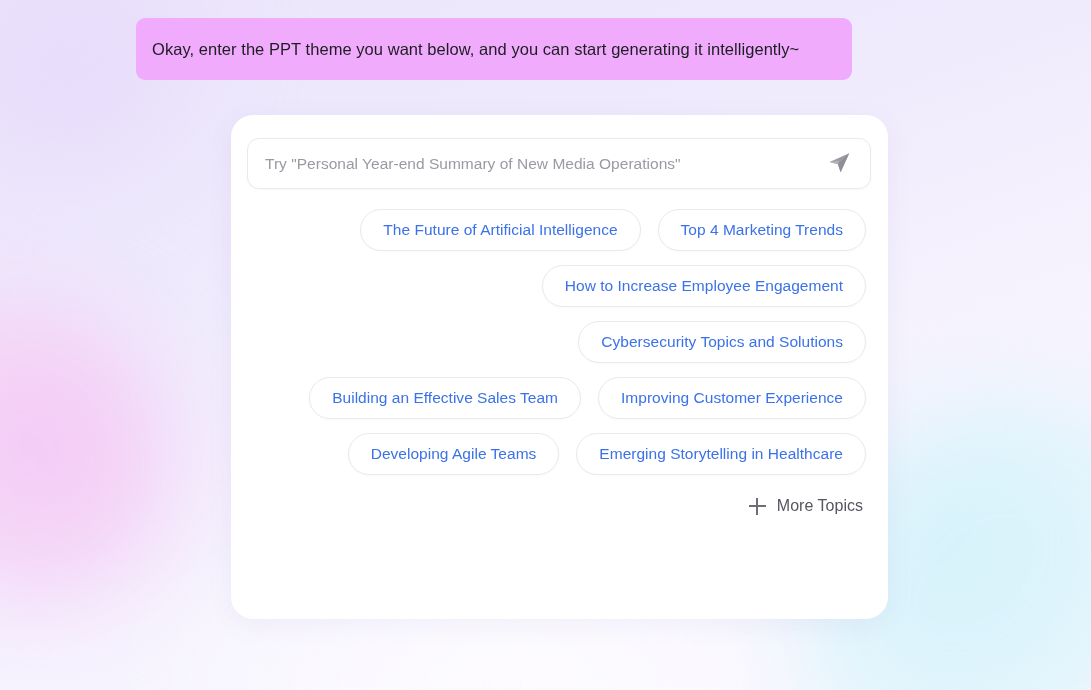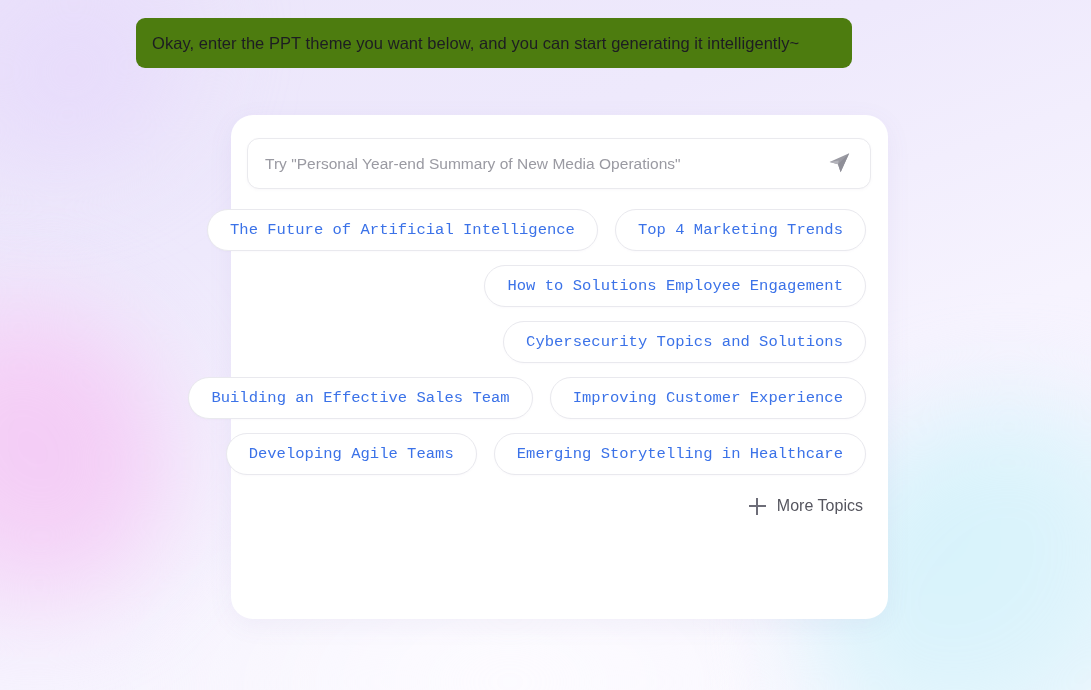--- a/index.html
+++ b/index.html
@@ -69,22 +69,22 @@
     inset: 0;
     z-index: 3;
   }
 
   
   #assistant-bubble {
     position: absolute;
     left: 136px;
     top: 18px;
     width: 716px;
-    height: 50px;
-    background: #4d7c0f;
+    height: 62px;
+    background: #f0abfc;
     border-radius: 9px;
     display: flex;
     align-items: center;
     padding: 0 16px;
   }
 
   #assistant-bubble .bubble-text {
     font-size: 16.5px;
     color: #1d1d22;
     letter-spacing: 0.05px;
@@ -157,21 +157,21 @@
     justify-content: flex-end;
     gap: 17px;
     margin-bottom: 14px;
   }
 
   .topic-chip {
     border: 1px solid #e9e9ee;
     border-radius: 21px;
     background: #ffffff;
     color: #3b72e8;
-    font-family: Liberation Mono, monospace;
+    font-family: Liberation Sans, sans-serif;
     font-size: 15.5px;
     letter-spacing: 0.02px;
     height: 42px;
     padding: 0 22px;
     display: inline-flex;
     align-items: center;
     justify-content: center;
     cursor: pointer;
     white-space: nowrap;
     box-shadow: 0 1px 2px rgba(130, 120, 160, 0.035);
@@ -252,21 +252,21 @@
     </div>
 
     <div id="topic-rows">
 
       <div class="chip-row">
         <button class="topic-chip">The Future of Artificial Intelligence</button>
         <button class="topic-chip">Top 4 Marketing Trends</button>
       </div>
 
       <div class="chip-row">
-        <button class="topic-chip">How to Solutions Employee Engagement</button>
+        <button class="topic-chip">How to Increase Employee Engagement</button>
       </div>
 
       <div class="chip-row">
         <button class="topic-chip">Cybersecurity Topics and Solutions</button>
       </div>
 
       <div class="chip-row">
         <button class="topic-chip">Building an Effective Sales Team</button>
         <button class="topic-chip">Improving Customer Experience</button>
       </div>

